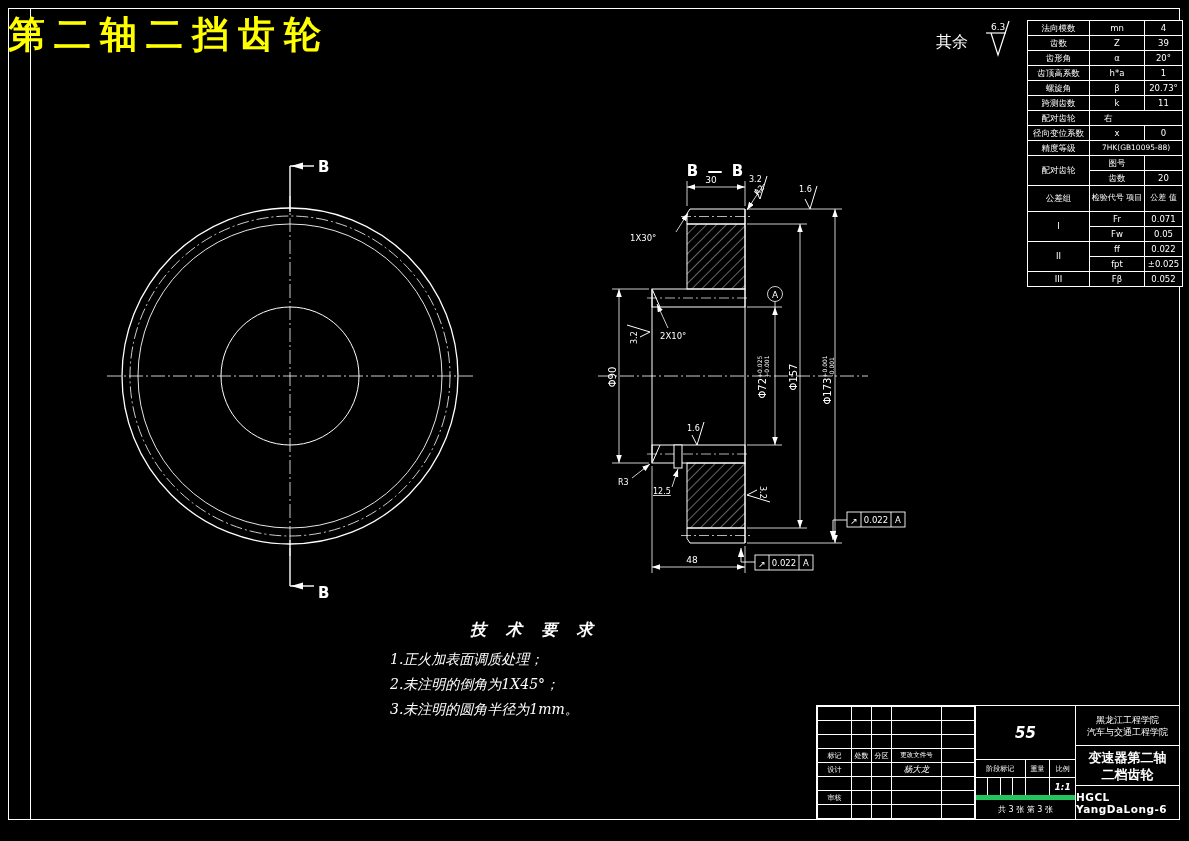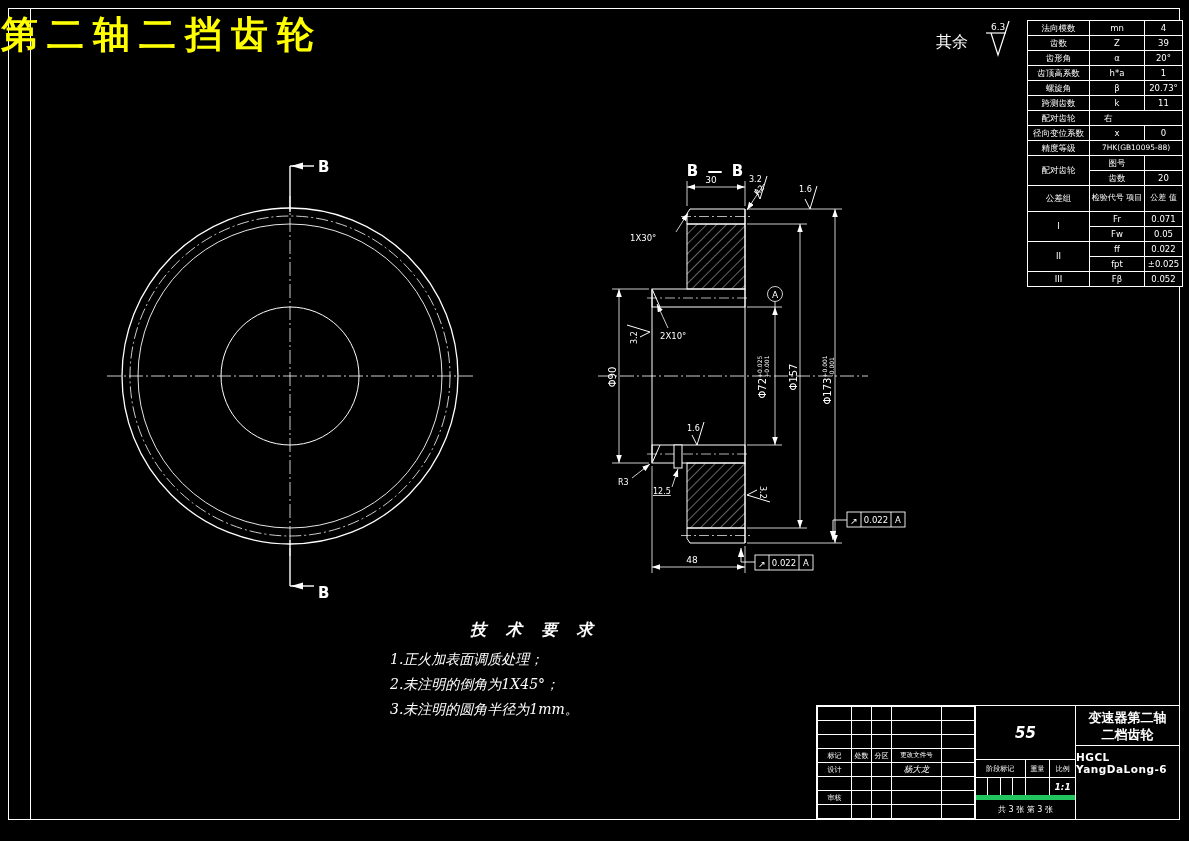--- a/index.html
+++ b/index.html
@@ -1,20 +1,20 @@
 <!DOCTYPE html>
 <html><head>
 <meta charset="utf-8">
 <style>
   html,body{margin:0;padding:0;background:#000;}
   .page{position:relative;width:1189px;height:841px;background:#000;color:#fff;
         font-family:"DejaVu Sans",sans-serif;overflow:hidden;}
   .frame{position:absolute;left:8px;top:8px;width:1170px;height:810px;border:1.5px solid #fff;}
   .frame-left{position:absolute;left:30px;top:8px;height:812px;border-left:1px solid #fff;}
-  .main-title{position:absolute;left:1px;top:10px;color:#ffff00;font-size:37px;font-weight:bold;
+  .main-title{position:absolute;left:8px;top:10px;color:#ffff00;font-size:37px;font-weight:bold;
               letter-spacing:9px;white-space:nowrap;}
   svg text{fill:#fff;}
   
   .ptable{position:absolute;left:1027px;top:20px;border-collapse:collapse;table-layout:fixed;
           background:#000;}
   .ptable td{border:1px solid #fff;font-size:8.5px;line-height:1.05;padding:0;text-align:center;
              height:14px;color:#fff;overflow:hidden;}
   .ptable td.nw{white-space:nowrap;}
   .ptable td.small{font-size:7.5px;}
   .ptable td.left{text-align:left;padding-left:14px;}
@@ -442,20 +442,24 @@
             <div></div>
             <div></div>
           </div>
         <div class="sub-wt"></div>
         <div class="sub-scale">1:1</div>
       </div>
       <div class="cell sheet">共 3 张  第 3 张</div>
     </div>
 
     <div class="tb-right">
+      <div class="cell school">
+        <div>黑龙江工程学院</div>
+        <div>汽车与交通工程学院</div>
+      </div>
       <div class="cell part">
         <div>变速器第二轴</div>
         <div>二档齿轮</div>
       </div>
       <div class="cell dwgno">HGCL YangDaLong-6</div>
     </div>
   </div>
 
 </div>
 

